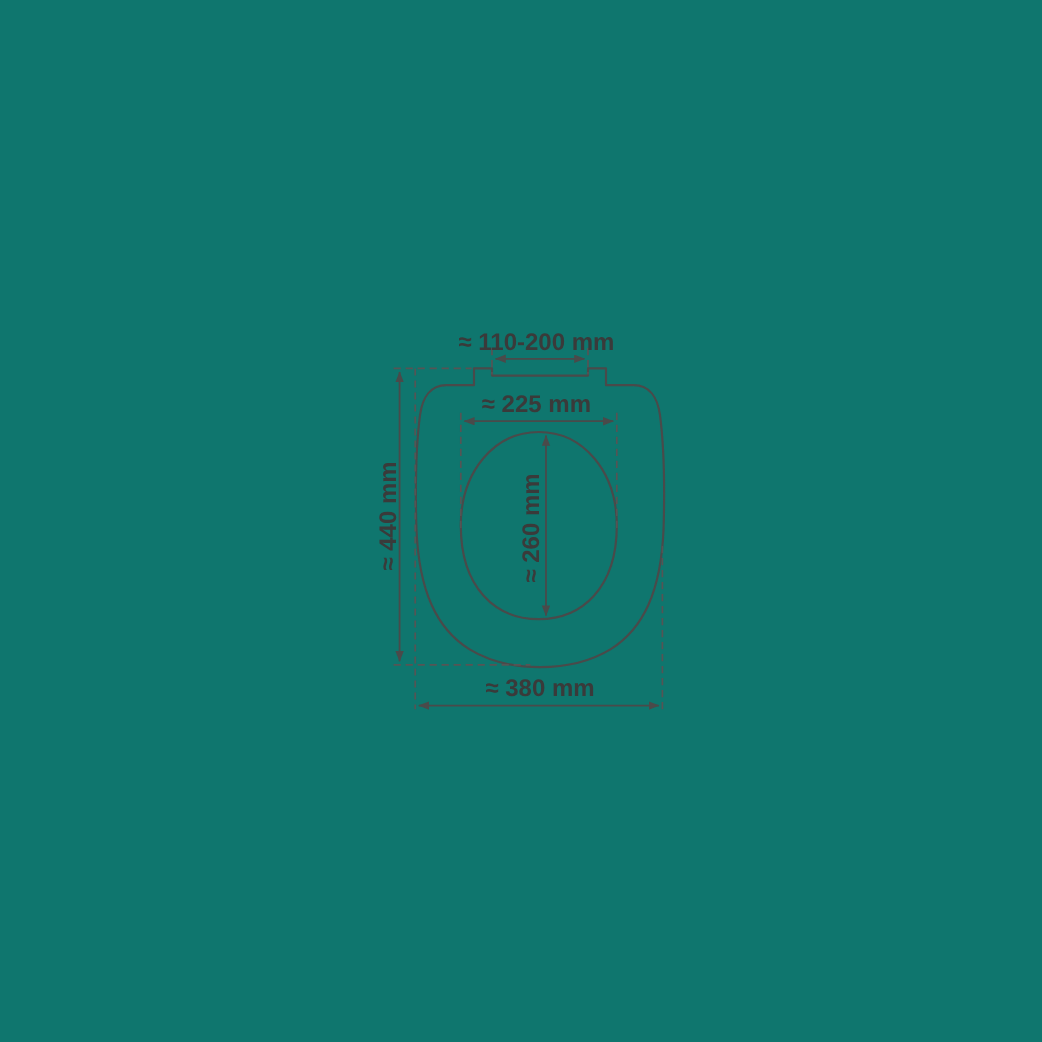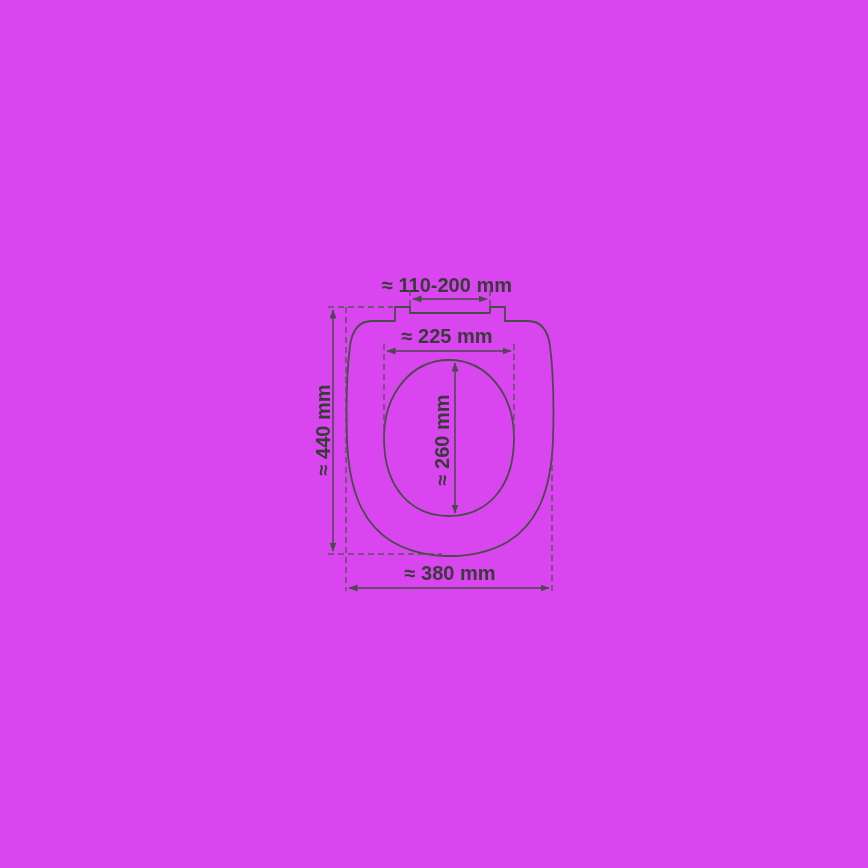--- a/index.html
+++ b/index.html
@@ -4,21 +4,21 @@
 <style>
   html, body {
     margin: 0;
     padding: 0;
     background: #ffffff;
   }
   .canvas {
     position: relative;
     width: 868px;
     height: 868px;
-    background: #d946ef;
+    background: #0f766e;
     overflow: hidden;
   }
   svg text {
     font-family: "Liberation Sans", "DejaVu Sans", sans-serif;
     font-size: 20px;
     font-weight: 600;
     fill: #3a3a3a;
   }
   .outline {
     fill: none;

